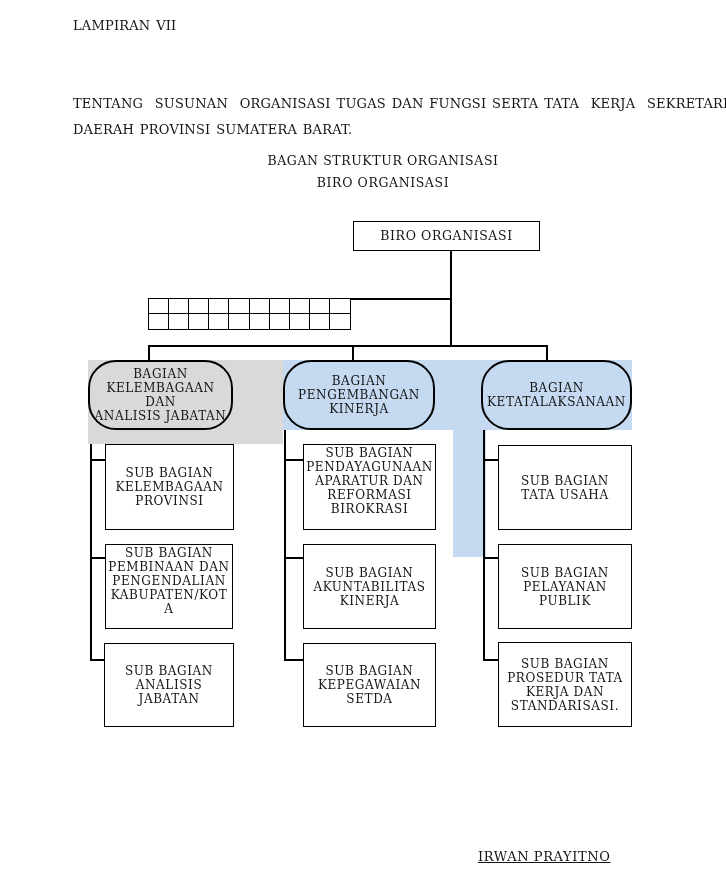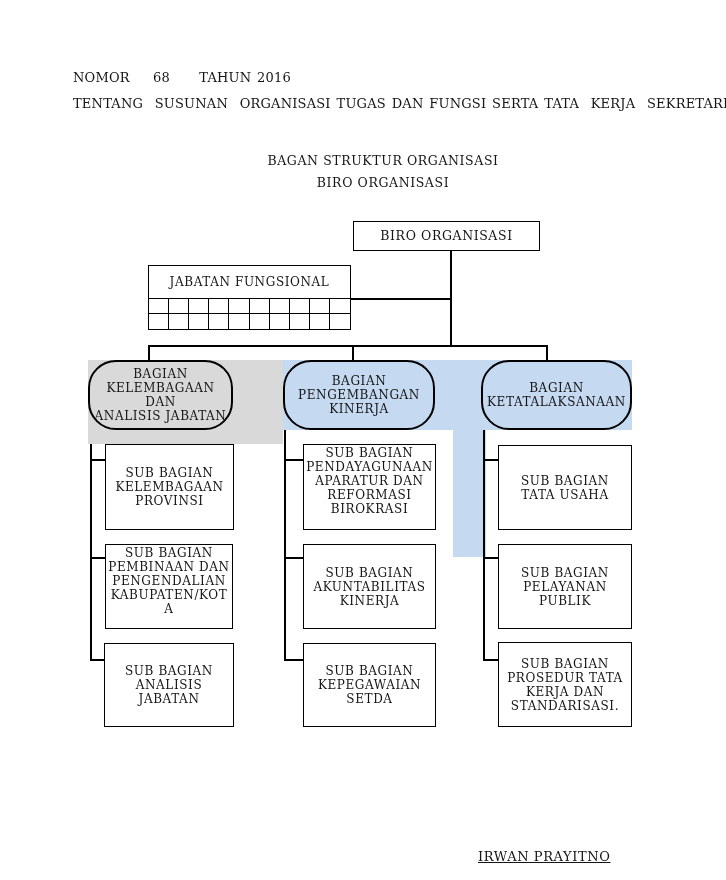--- a/index.html
+++ b/index.html
@@ -28,22 +28,23 @@
   .jfgrid .cell{border-right:1px solid #000;border-bottom:1px solid #000;}
   .jfgrid .cell:nth-child(10n){border-right:none;}
   .jfgrid .cell:nth-child(n+11){border-bottom:none;}
   .sig{font-size:13px;letter-spacing:0.6px;}
 </style>
 </head>
 <body>
 
 <div class="page">
 
-  <div class="pre hdr" style="left:73px;top:65px;">NOMOR    68     TAHUN 2016</div>
+  <div class="pre hdr" style="left:73px;top:13px;">LAMPIRAN VII</div>
   <div class="pre hdr" style="left:73px;top:91px;">TENTANG  SUSUNAN  ORGANISASI TUGAS DAN FUNGSI SERTA TATA  KERJA  SEKRETARIAT</div>
+  <div class="pre hdr" style="left:73px;top:117px;">DAERAH PROVINSI SUMATERA BARAT.</div>
 
   <div class="ttl" style="left:248px;top:150px;width:270px;">BAGAN STRUKTUR ORGANISASI
 BIRO ORGANISASI</div>
 
   <div class="band" style="left: 88px; top: 360px; width: 195px; height: 84px; background: rgb(217, 217, 217);"></div>
   <div class="band" style="left: 283px; top: 360px; width: 349px; height: 70px; background: rgb(197, 217, 241);"></div>
   <div class="band" style="left: 453px; top: 430px; width: 33px; height: 127px; background: rgb(197, 217, 241);"></div>
 
   <div class="ln-v" style="left:450px;top:250px;height:96px;"></div>
   <div class="ln-h" style="left:351px;top:298px;width:100px;"></div>
@@ -61,21 +62,20 @@
   <div class="ln-h" style="left:90px;top:659px;width:15px;"></div>
   <div class="ln-h" style="left:284px;top:459px;width:19px;"></div>
   <div class="ln-h" style="left:284px;top:557px;width:19px;"></div>
   <div class="ln-h" style="left:284px;top:659px;width:19px;"></div>
   <div class="ln-h" style="left:483px;top:459px;width:15px;"></div>
   <div class="ln-h" style="left:483px;top:557px;width:15px;"></div>
   <div class="ln-h" style="left:483px;top:659px;width:15px;"></div>
 
   <div class="box" style="left:353px;top:221px;width:187px;height:30px;font-size:12.5px;">BIRO ORGANISASI</div>
 
-  <div class="box" style="left:148px;top:265px;width:203px;height:34px;">JABATAN FUNGSIONAL</div>
   <div class="jfgrid">
     <div class="cell"></div>
       <div class="cell"></div>
       <div class="cell"></div>
       <div class="cell"></div>
       <div class="cell"></div>
       <div class="cell"></div>
       <div class="cell"></div>
       <div class="cell"></div>
       <div class="cell"></div>

